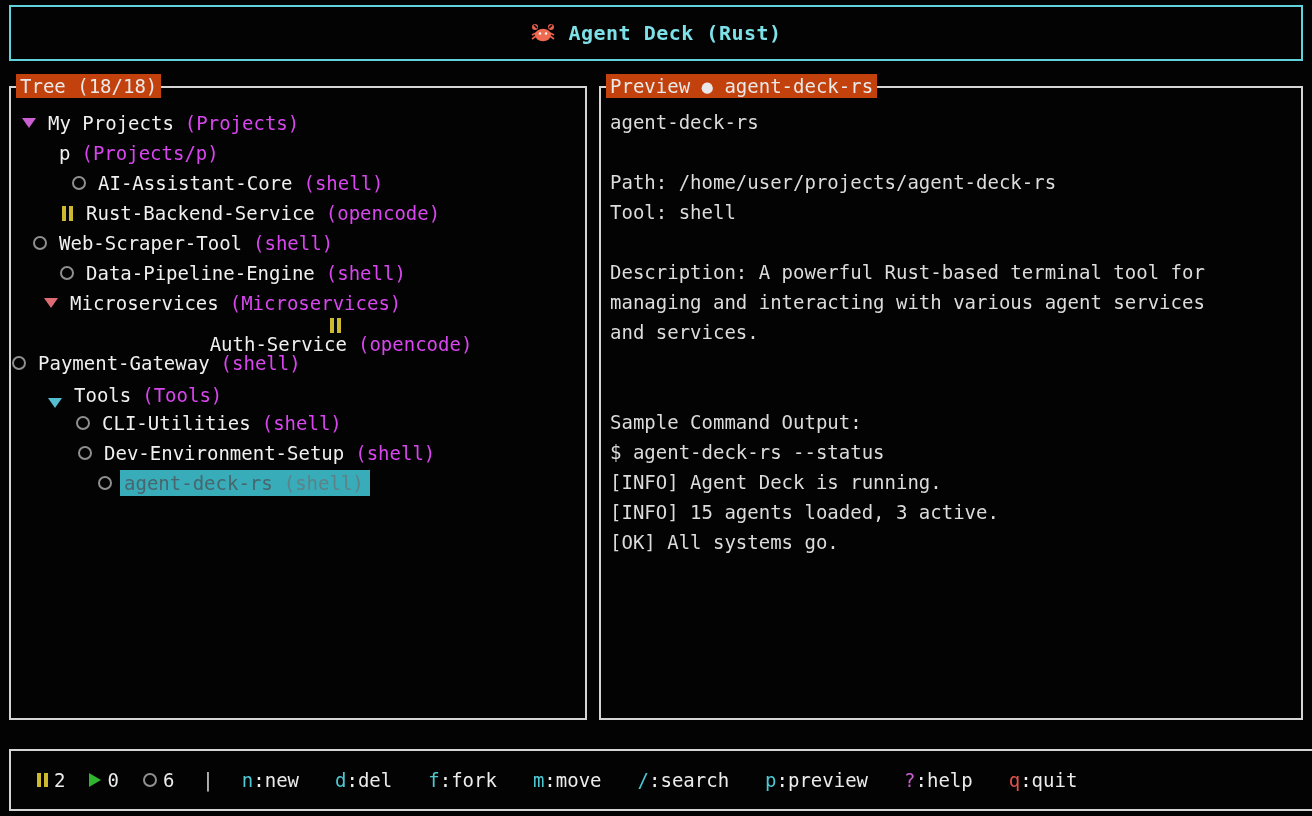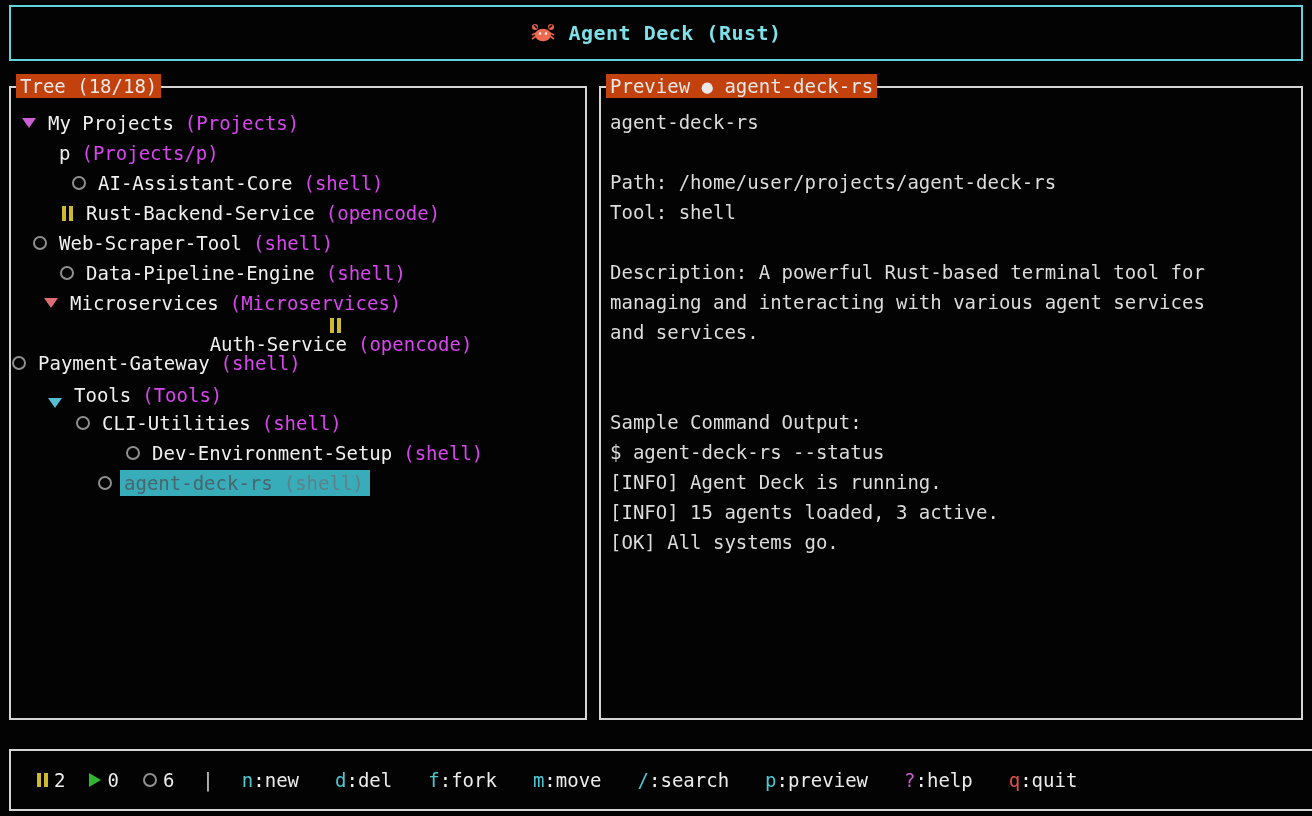--- a/index.html
+++ b/index.html
@@ -110,21 +110,21 @@
     <span class="row-label"><span class="item-name">Payment-Gateway</span><span class="item-suffix">(shell)</span></span>
   </div>
         <div class="tree-row" style="padding-left: 36px; align-items: flex-end;">
     <span class="row-icon c-cyan"><span class="tri"></span></span>
     <span class="row-label"><span class="item-name">Tools</span><span class="item-suffix">(Tools)</span></span>
   </div>
         <div class="tree-row" style="padding-left: 64px;">
     <span class="row-icon"><span class="ic-circle"></span></span>
     <span class="row-label"><span class="item-name">CLI-Utilities</span><span class="item-suffix">(shell)</span></span>
   </div>
-        <div class="tree-row" style="padding-left: 114px;">
+        <div class="tree-row" style="padding-left: 66px;">
     <span class="row-icon"><span class="ic-circle"></span></span>
     <span class="row-label"><span class="item-name">Dev-Environment-Setup</span><span class="item-suffix">(shell)</span></span>
   </div>
         <div class="tree-row selected" style="padding-left: 86px;">
     <span class="row-icon"><span class="ic-circle"></span></span>
     <span class="row-label"><span class="item-name">agent-deck-rs</span><span class="item-suffix">(shell)</span></span>
   </div>
       </div>
   </div>
 

